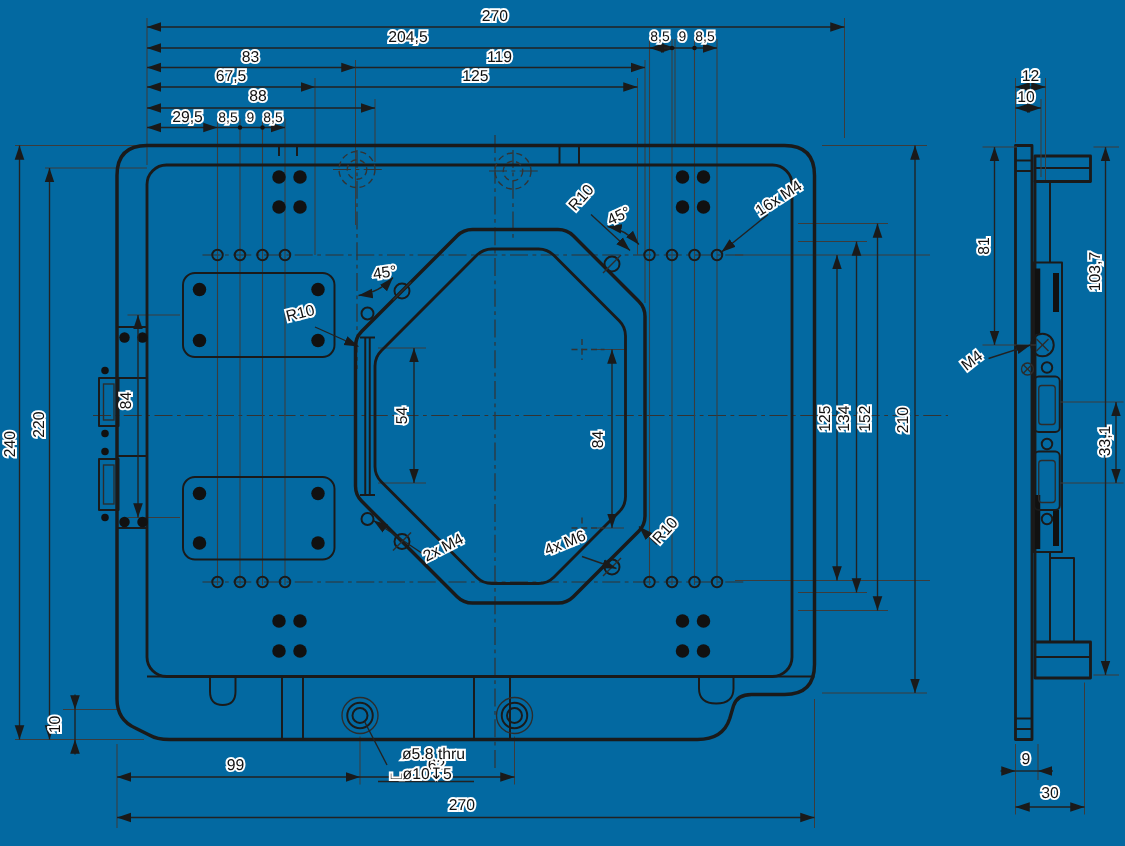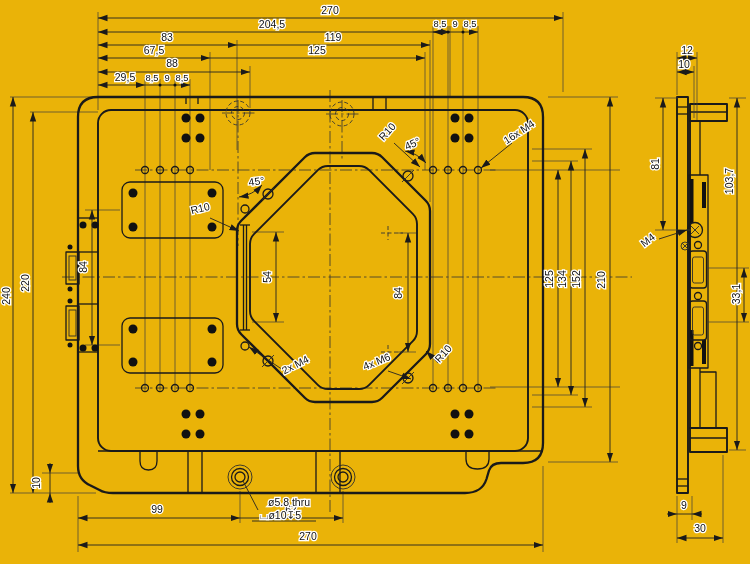--- a/index.html
+++ b/index.html
@@ -1,16 +1,16 @@
 <!DOCTYPE html>
 <html><head>
 <meta charset="utf-8">
 <style>
   html,body{margin:0;padding:0;background:#ffffff;}
-  .canvas{width:750px;height:564px;background:#eab308;position:relative;overflow:hidden;
+  .canvas{width:750px;height:564px;background:#0369a1;position:relative;overflow:hidden;
           font-family:"Liberation Sans", sans-serif;}
   svg{display:block;}
   
   .ol  {fill:none;stroke:#1a1a1a;stroke-width:2.3;stroke-linejoin:round;stroke-linecap:round;}
   .ol2 {fill:none;stroke:#1a1a1a;stroke-width:1.9;stroke-linejoin:round;stroke-linecap:round;}
   .med {fill:none;stroke:#1a1a1a;stroke-width:1.3;stroke-linejoin:round;}
   .thin{fill:none;stroke:#2c2c2c;stroke-width:0.9;}
   .ext {fill:none;stroke:#3c3c3c;stroke-width:0.7;}
   .dim {fill:none;stroke:#222;stroke-width:0.9;}
   .cl  {fill:none;stroke:#333;stroke-width:0.8;stroke-dasharray:12 3 2.5 3;}

